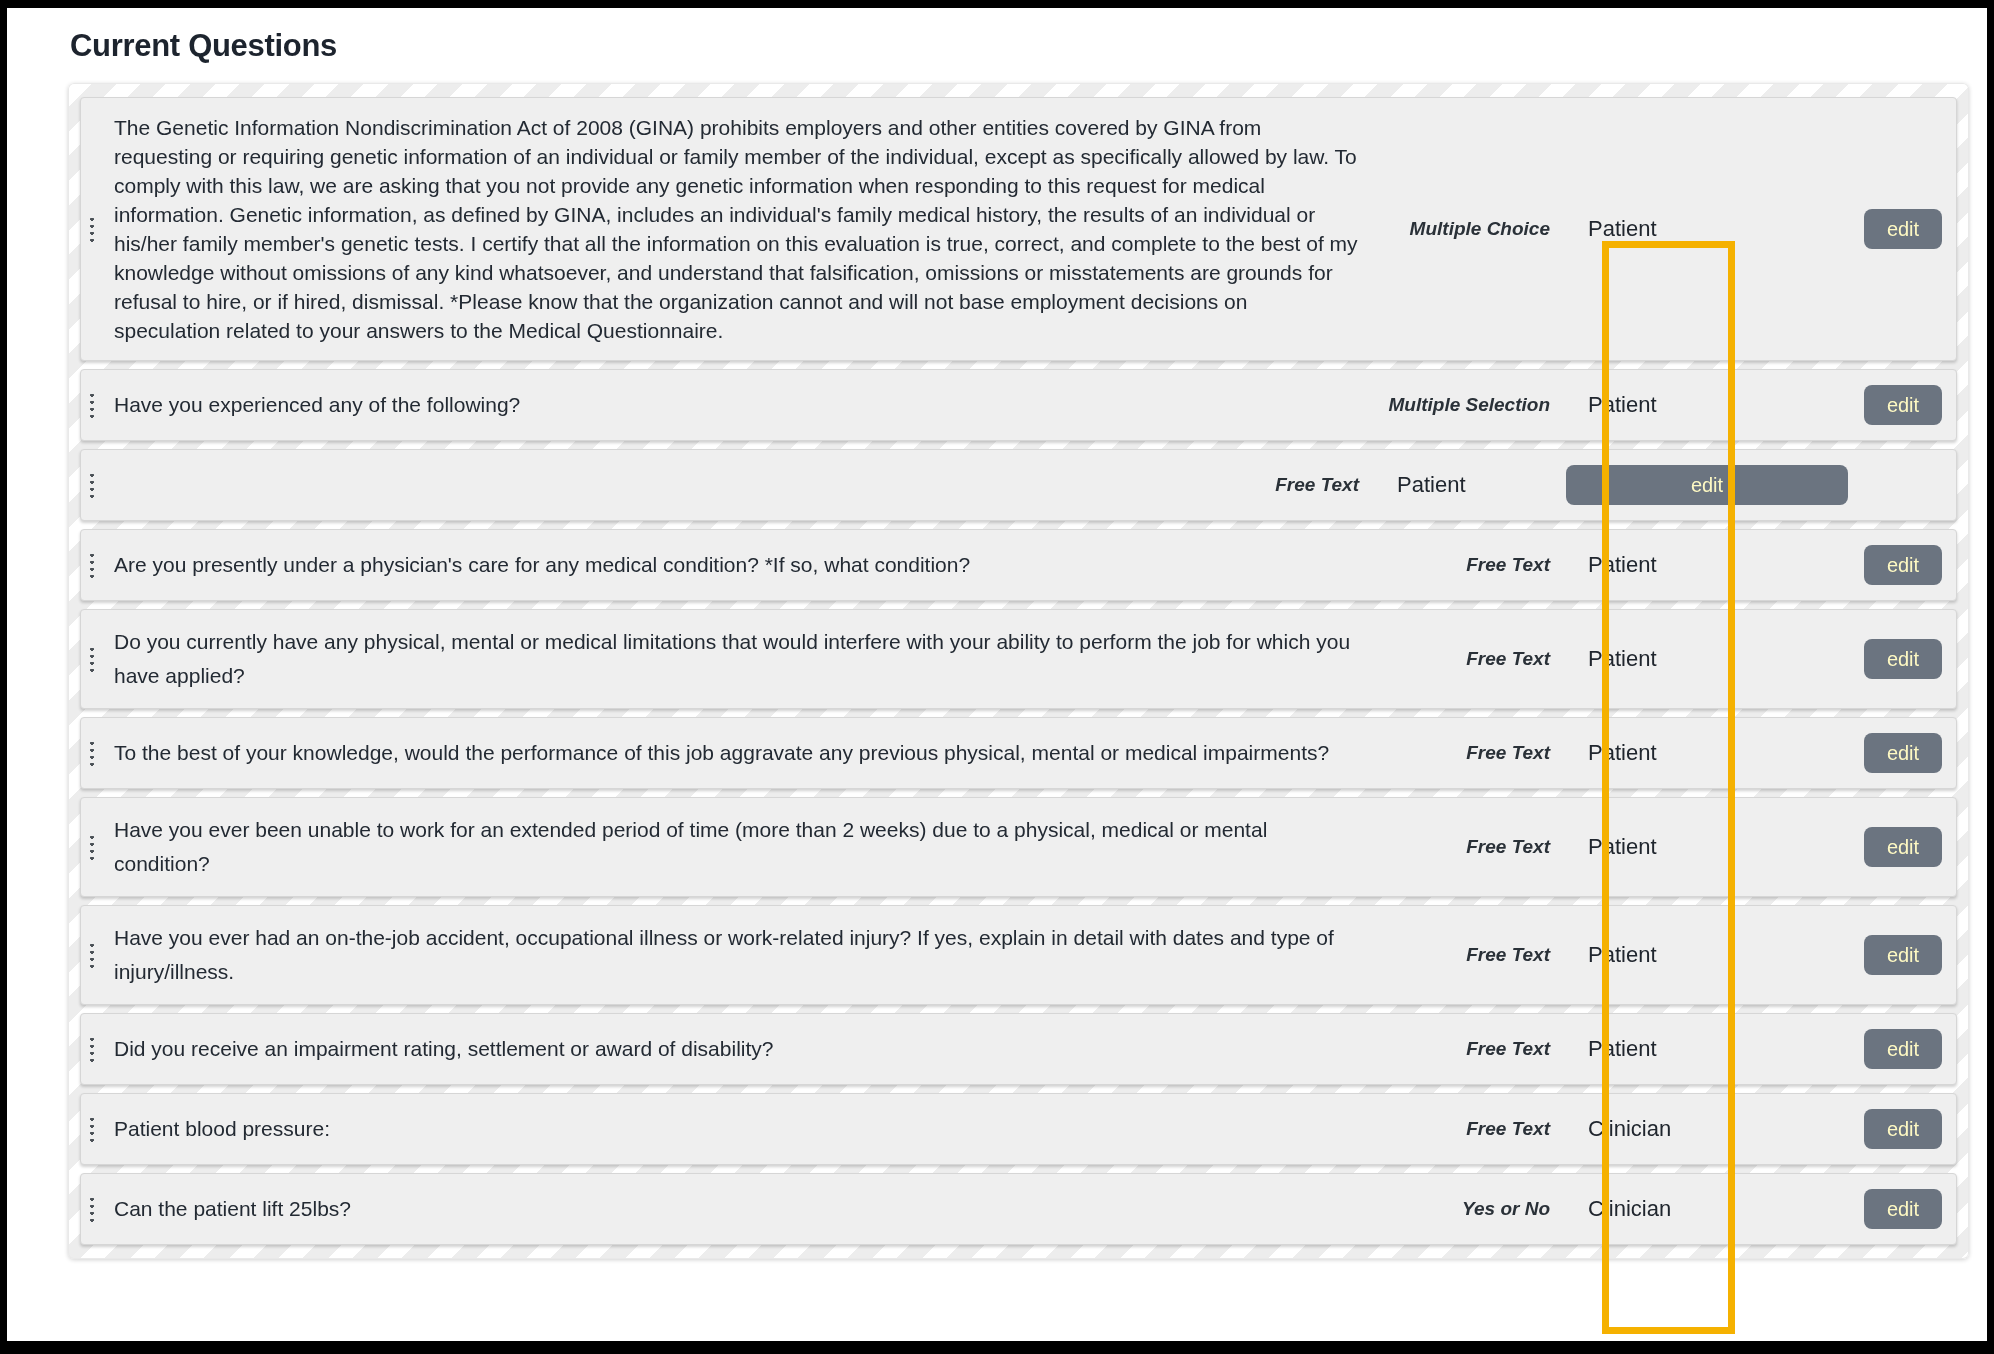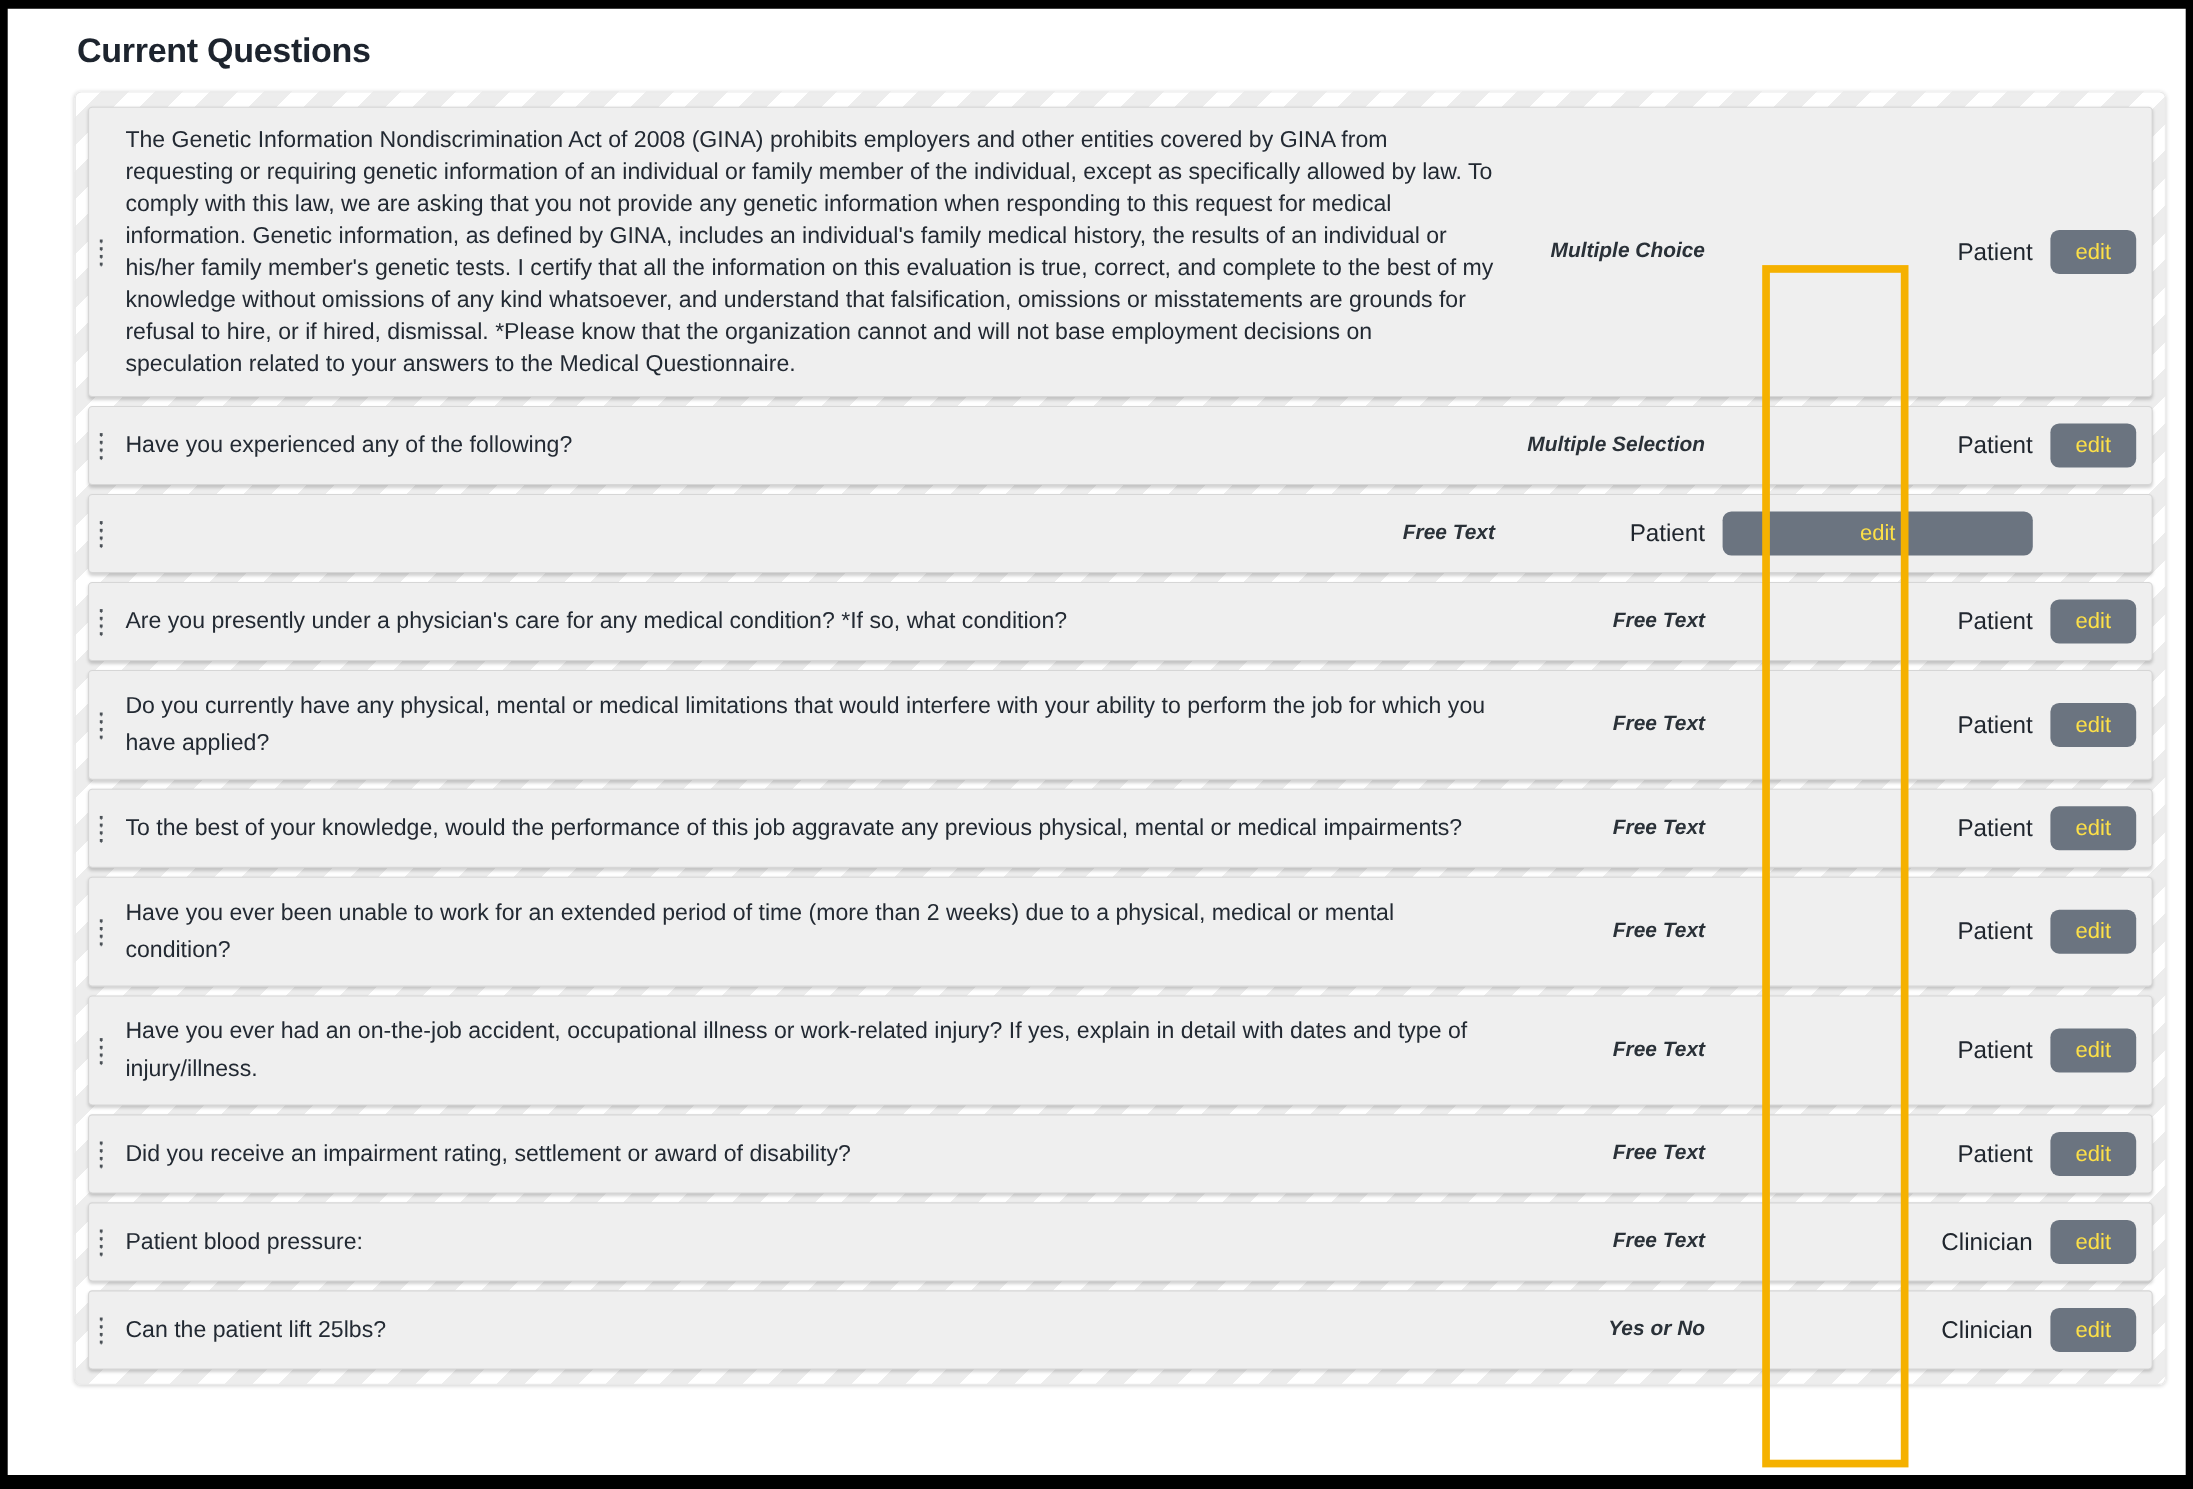--- a/index.html
+++ b/index.html
@@ -76,31 +76,30 @@
     color: #2a3138;
     text-align: right;
     white-space: nowrap;
     font-weight: bold;
   }
 
   .question-audience {
     font-size: 22px;
     color: #20262e;
     padding-left: 22px;
-    text-align: right;
   }
 
   .edit-button {
     display: block;
     width: 100%;
     height: 40px;
     border: none;
     border-radius: 8px;
     background: #6b7480;
-    color: #fde047;
+    color: #fef9c3;
     font-family: "Liberation Sans", "DejaVu Sans", sans-serif;
     font-size: 20px;
     cursor: pointer;
   }
 
   .audience-highlight {
     position: absolute;
     left: 1595px;
     top: 233px;
     width: 133px;

